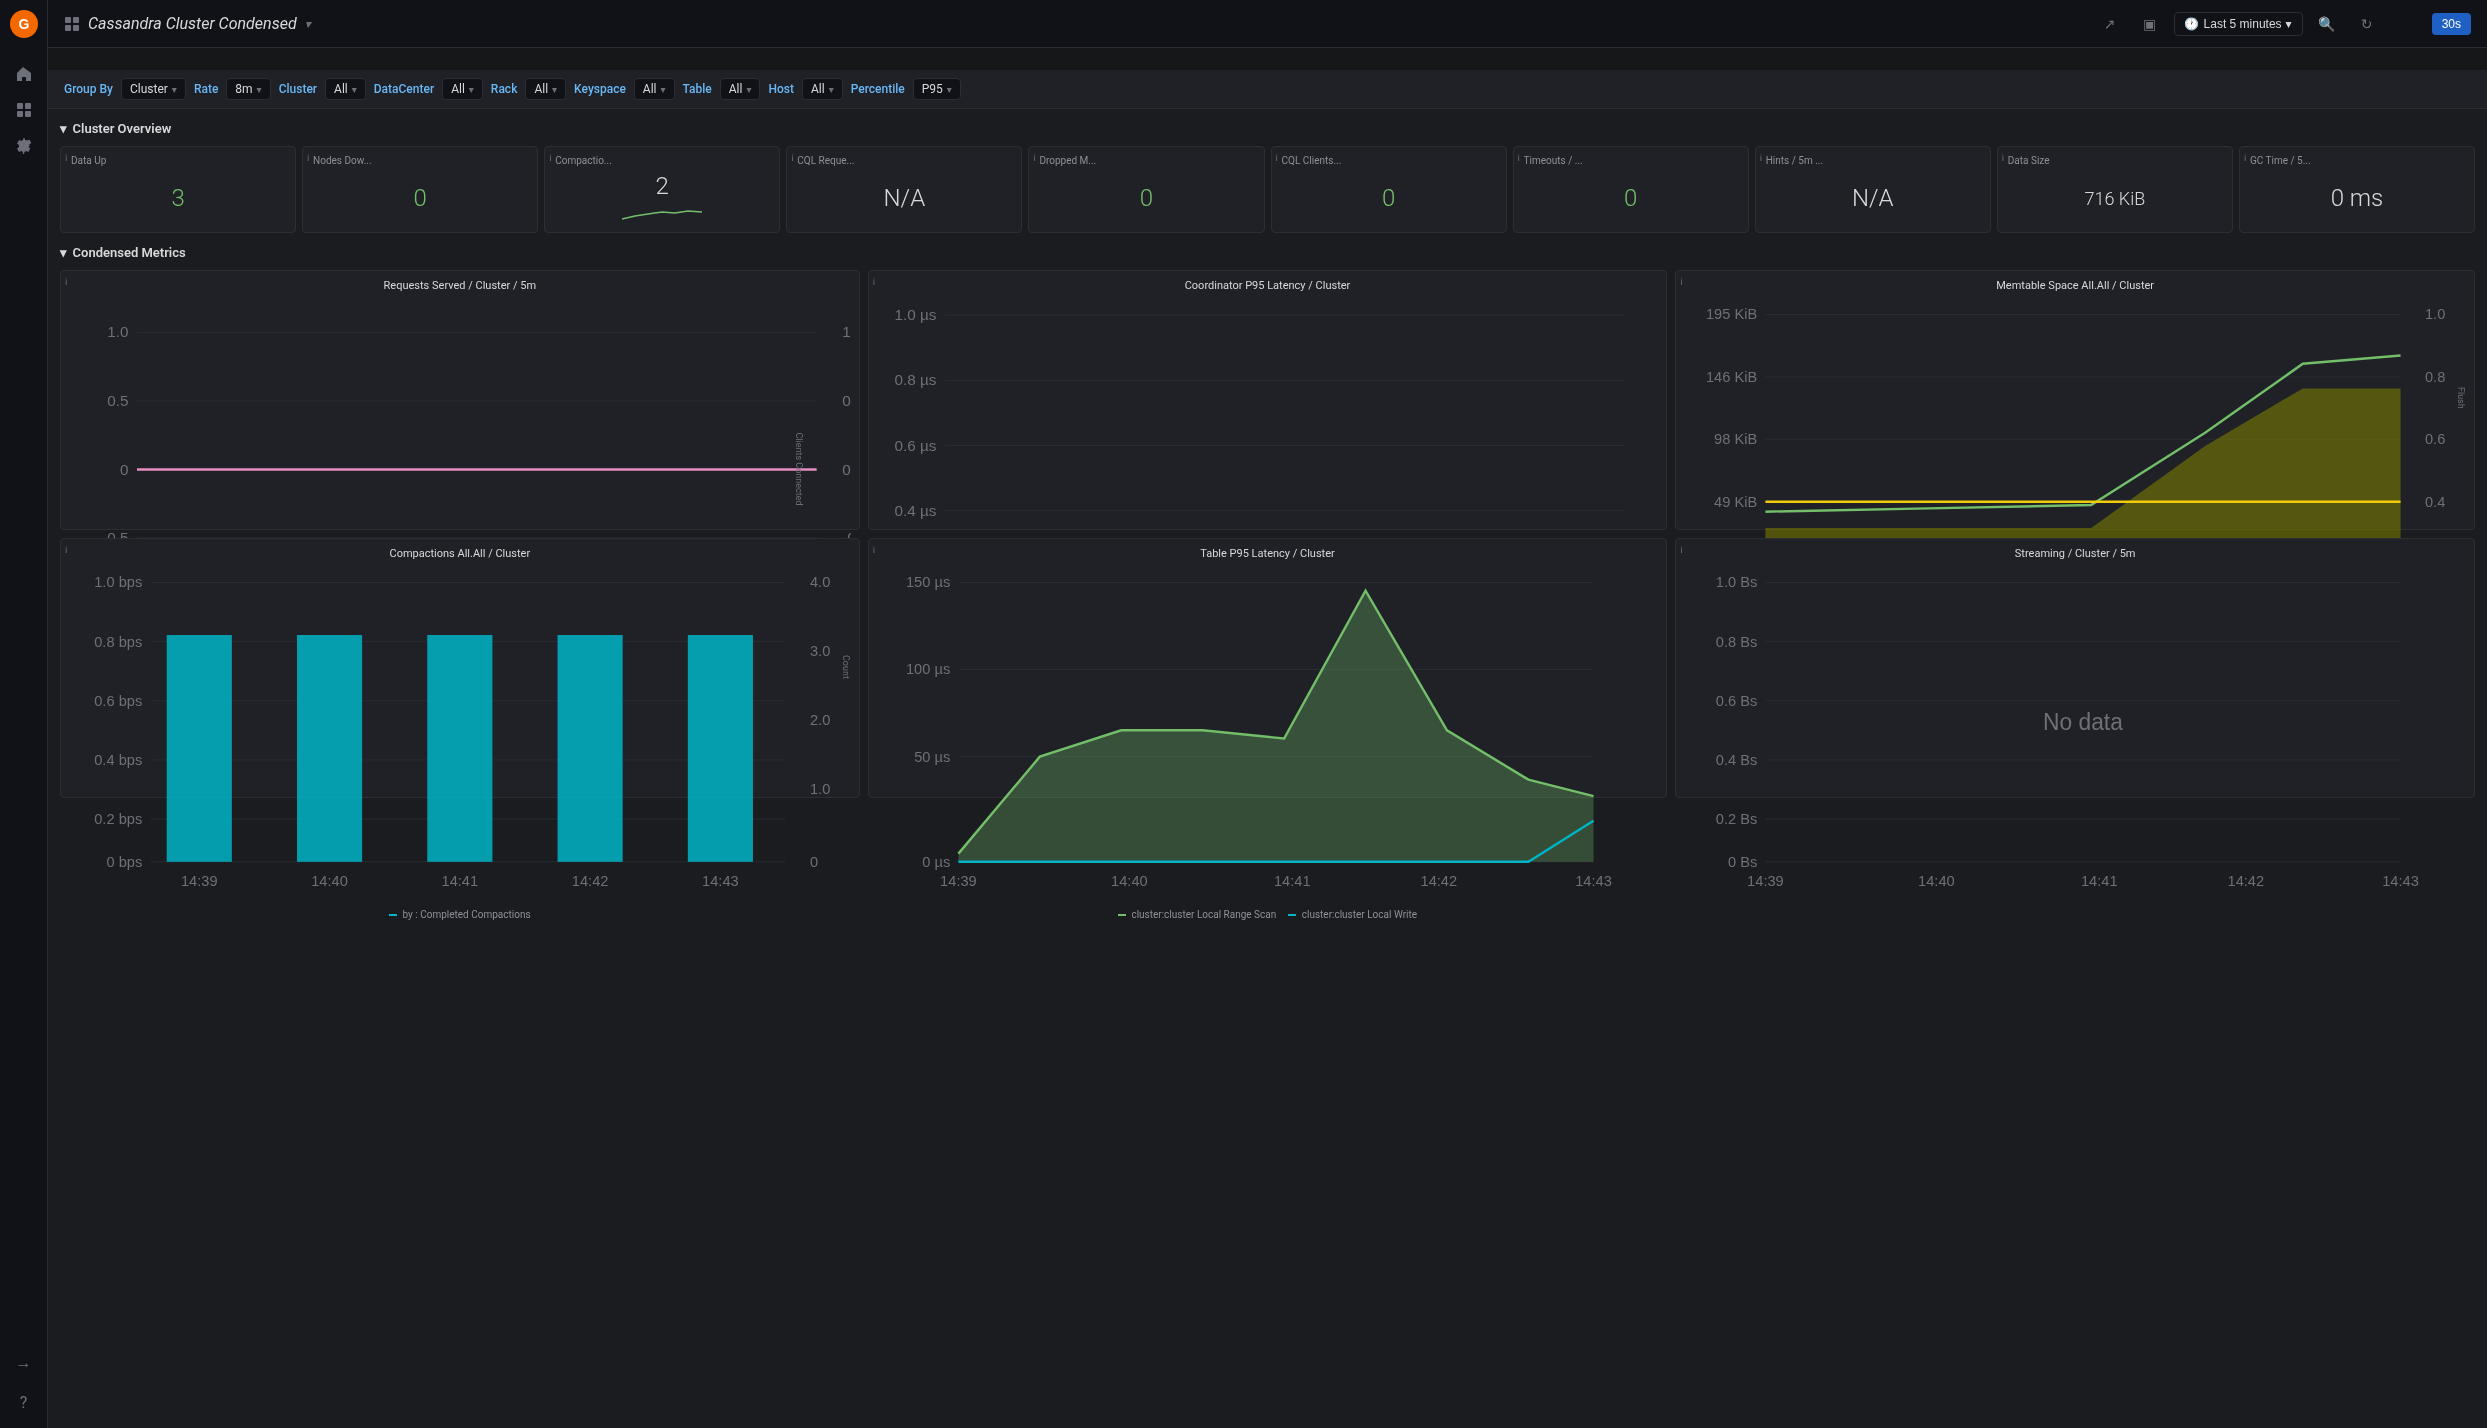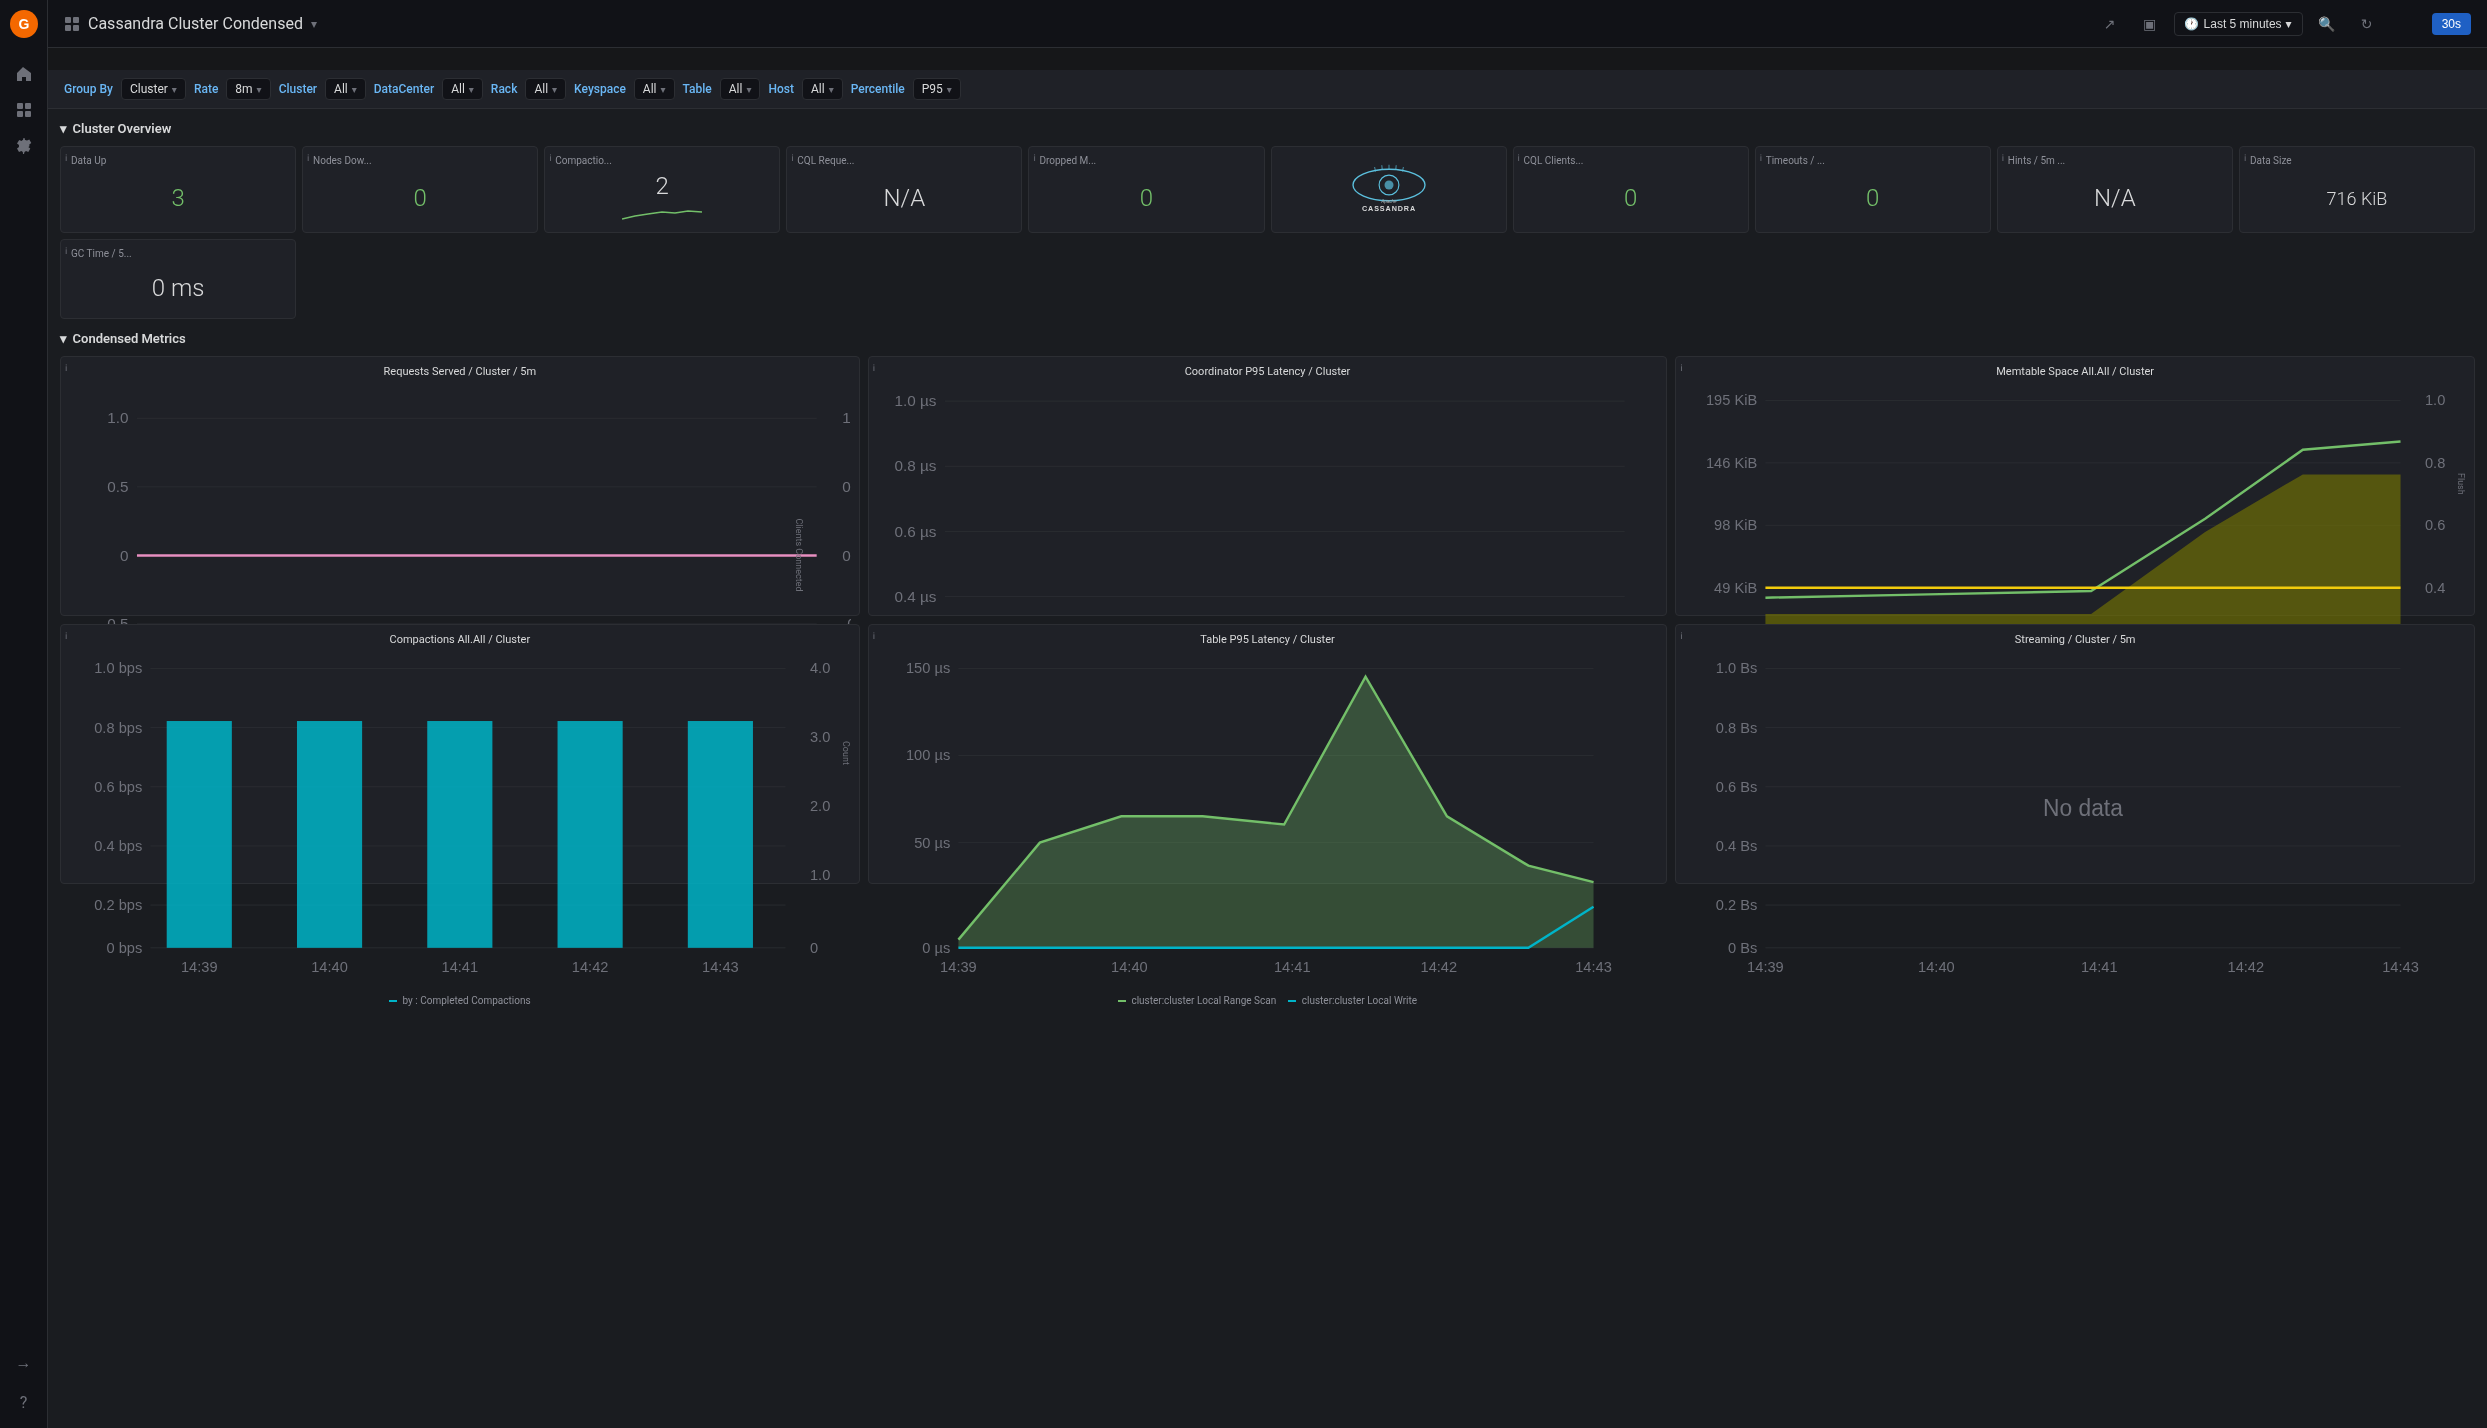--- a/index.html
+++ b/index.html
@@ -65,20 +65,21 @@
       height: 48px;
       display: flex;
       align-items: center;
       justify-content: space-between;
       flex-shrink: 0;
     }
     .topbar-left {
       display: flex;
       align-items: center;
       gap: 8px;
+      font-style: italic;
     }
     .topbar-title {
       font-size: 16px;
       color: #d8d9da;
       display: flex;
       align-items: center;
       gap: 6px;
     }
     .topbar-right {
       display: flex;
@@ -436,40 +437,20 @@
           <div class="stat-card-title">CQL Reque...</div>
           <div class="stat-card-value white">N/A</div>
         </div>
 
         <div class="stat-card">
           <span class="info-icon">ℹ</span>
           <div class="stat-card-title">Dropped M...</div>
           <div class="stat-card-value green">0</div>
         </div>
 
-        <div class="logo-card">
-          <div class="cassandra-eye">
-            <svg width="90" height="55" viewBox="0 0 200 120">
-
-              <ellipse cx="100" cy="50" rx="80" ry="35" fill="none" stroke="#5bc0de" stroke-width="3"></ellipse>
-
-              <circle cx="100" cy="50" r="22" fill="none" stroke="#5bc0de" stroke-width="2.5"></circle>
-              <circle cx="100" cy="50" r="10" fill="#5bc0de" opacity="0.7"></circle>
-
-              <line x1="70" y1="20" x2="68" y2="10" stroke="#5bc0de" stroke-width="1.5"></line>
-              <line x1="85" y1="16" x2="84" y2="6" stroke="#5bc0de" stroke-width="1.5"></line>
-              <line x1="100" y1="15" x2="100" y2="5" stroke="#5bc0de" stroke-width="1.5"></line>
-              <line x1="115" y1="16" x2="116" y2="6" stroke="#5bc0de" stroke-width="1.5"></line>
-              <line x1="130" y1="20" x2="132" y2="10" stroke="#5bc0de" stroke-width="1.5"></line>
-
-              <text x="100" y="90" text-anchor="middle" fill="#aaa" font-size="10" font-style="italic">Apache</text>
-              <text x="100" y="108" text-anchor="middle" fill="#d8d9da" font-size="16" font-weight="bold" letter-spacing="2">CASSANDRA</text>
-            </svg>
-          </div>
-        </div>
 
         <div class="stat-card">
           <span class="info-icon">ℹ</span>
           <div class="stat-card-title">CQL Clients...</div>
           <div class="stat-card-value green">0</div>
         </div>
 
         <div class="stat-card">
           <span class="info-icon">ℹ</span>
           <div class="stat-card-title">Timeouts / ...</div>

